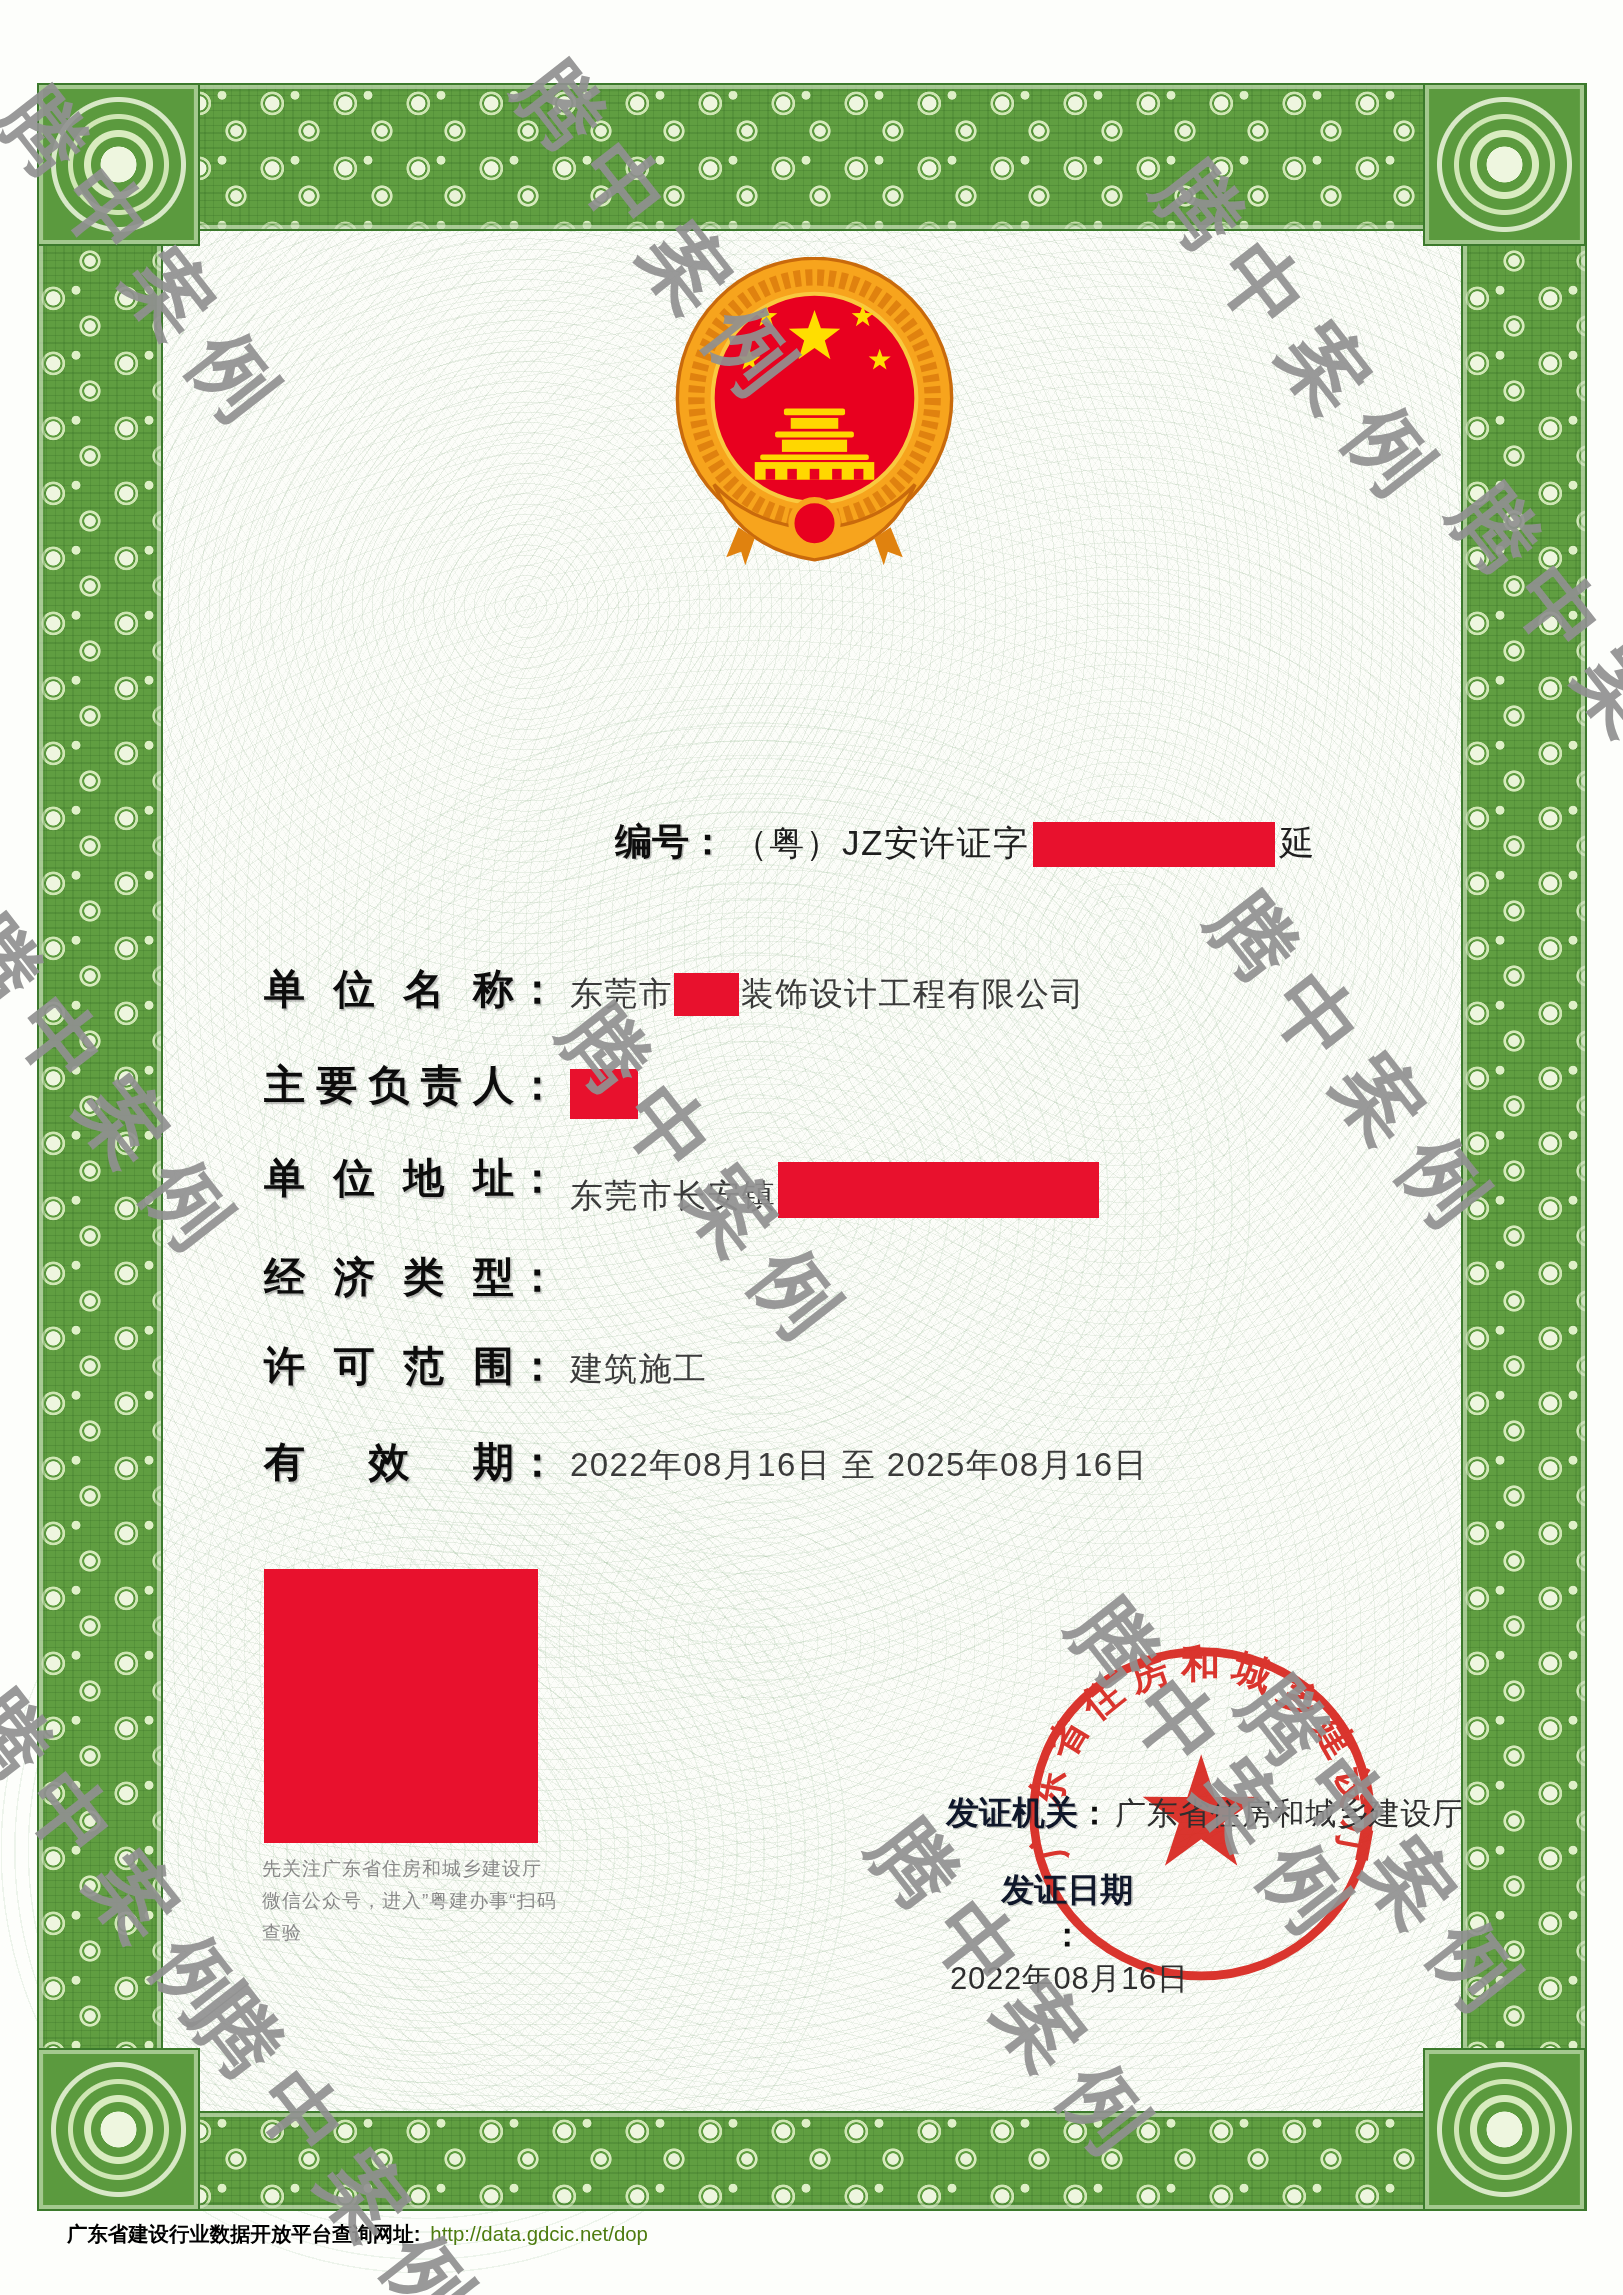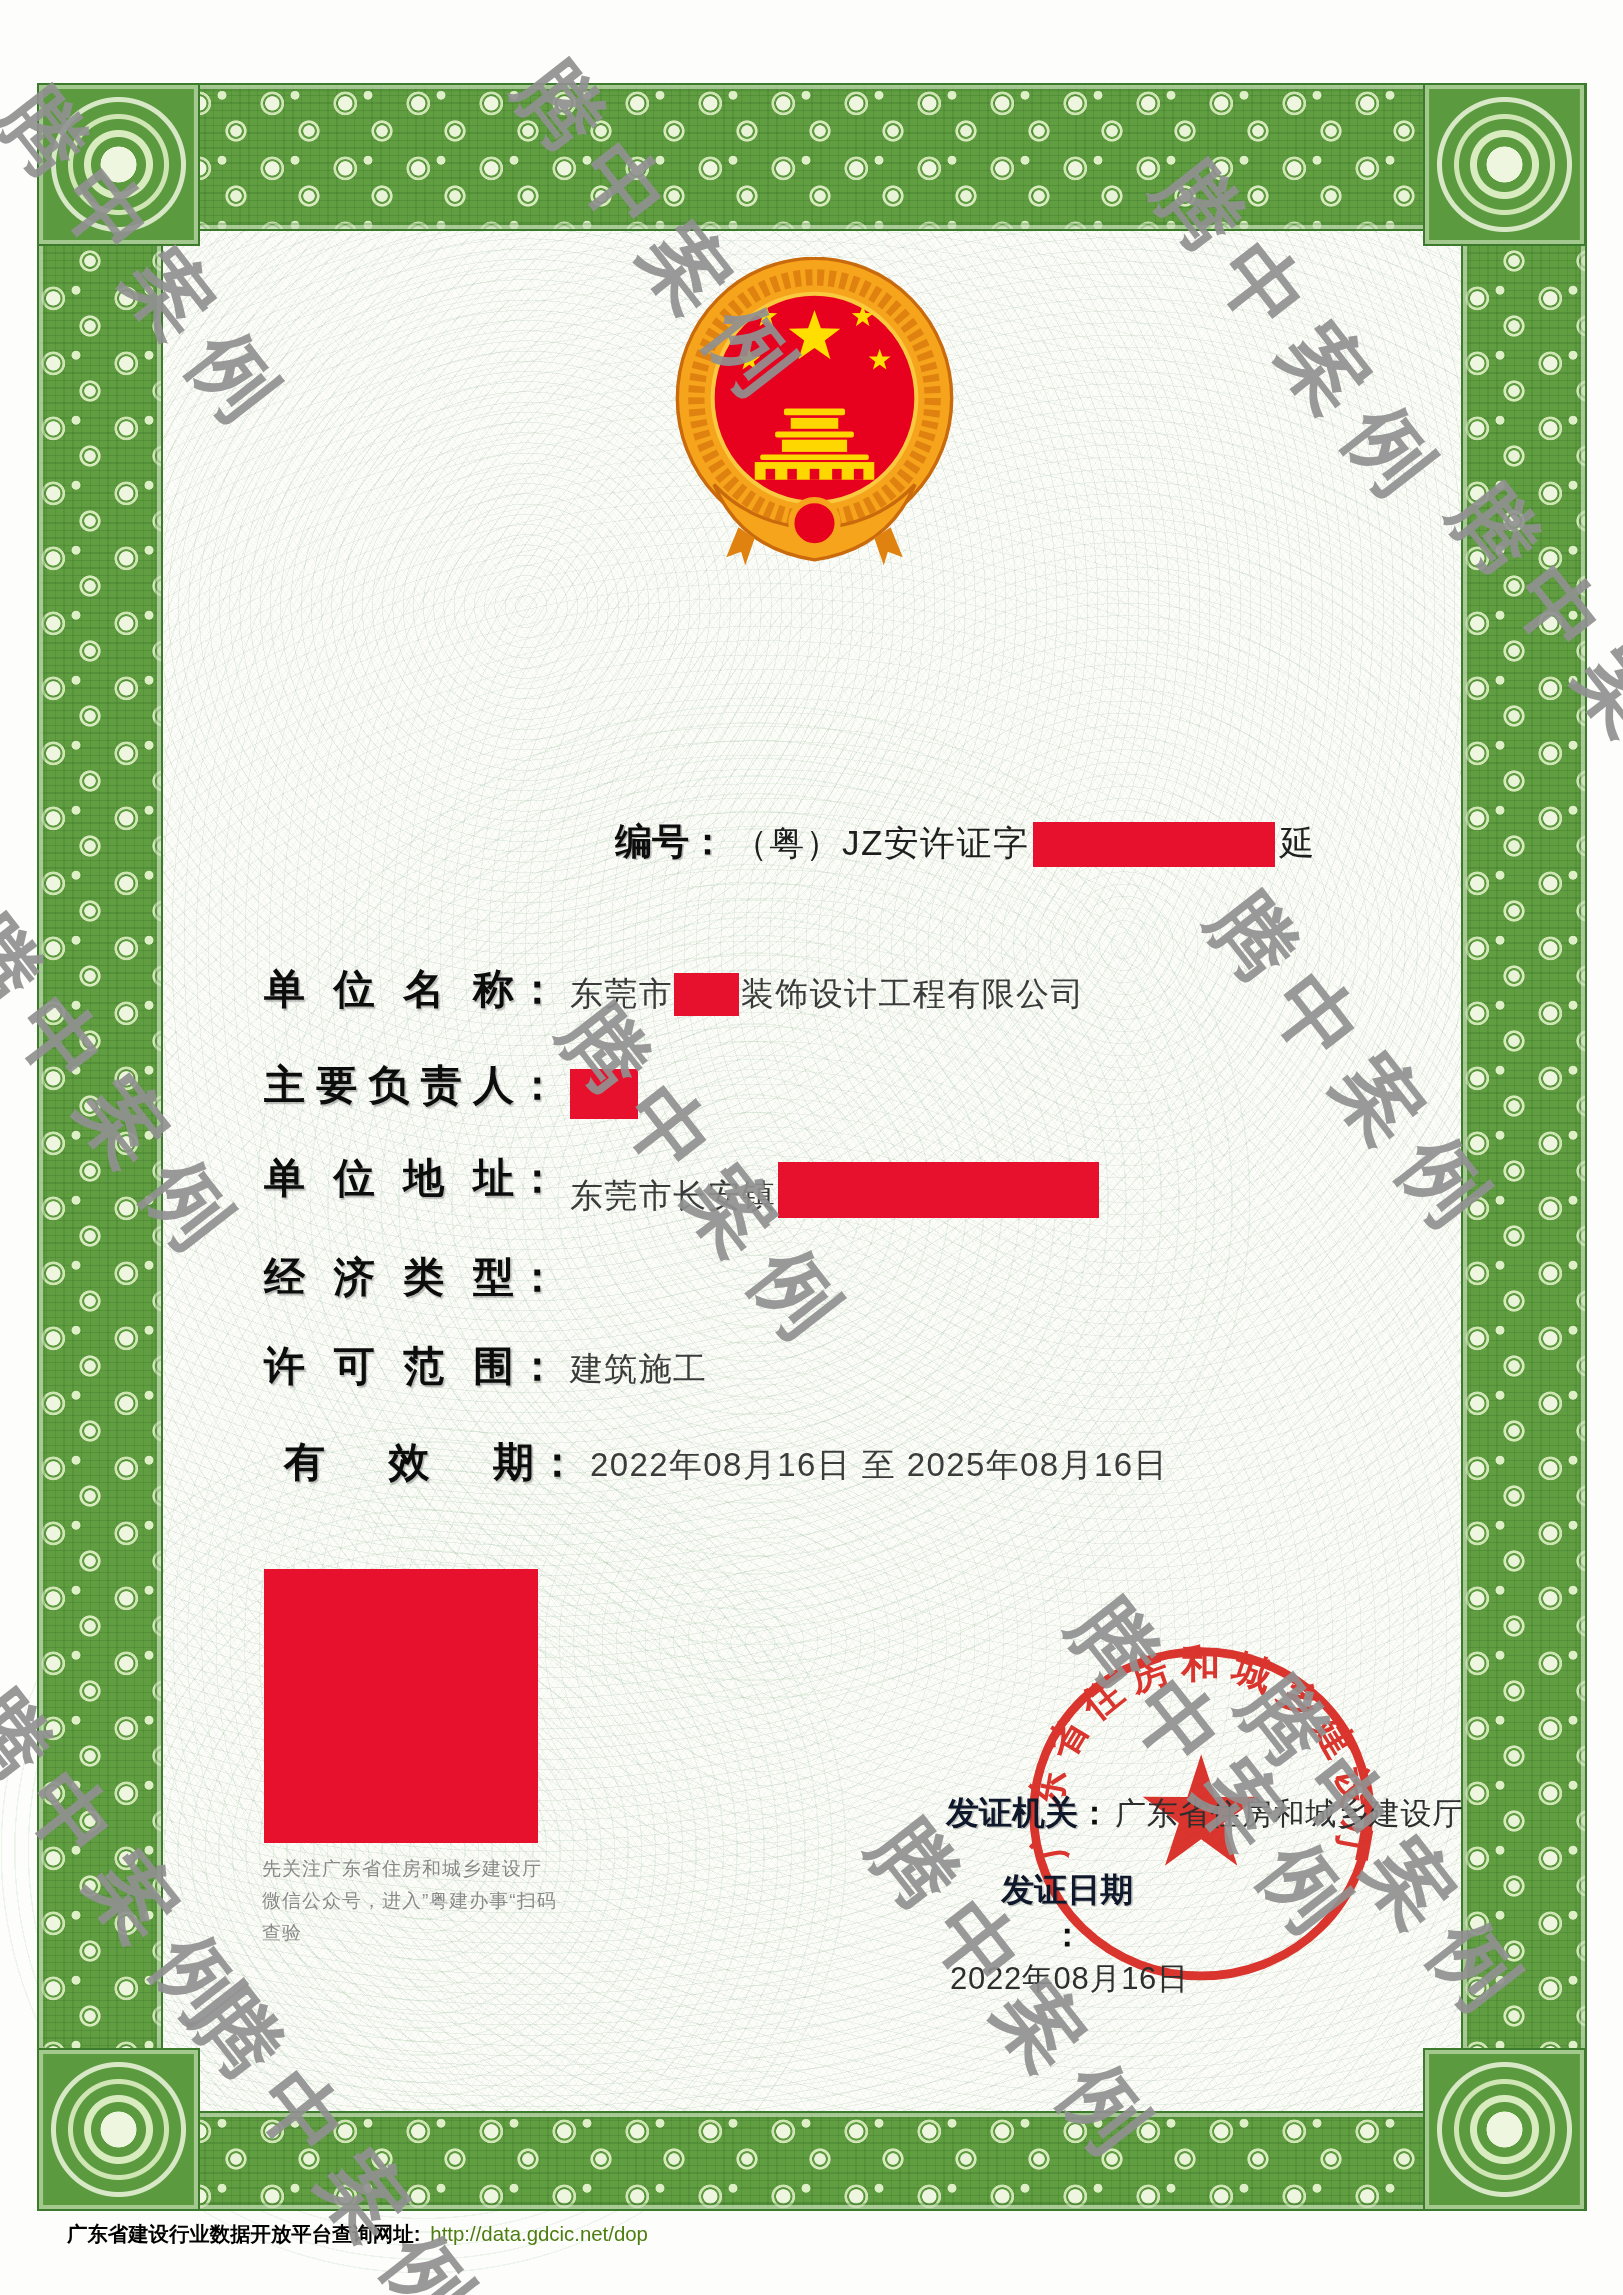--- a/index.html
+++ b/index.html
@@ -62,21 +62,21 @@
 
   
   .row{position:absolute;left:264px;z-index:20;display:flex;align-items:flex-start;white-space:nowrap;}
   .row-label{width:250px;font-size:41px;font-weight:900;color:#0c0c0c;line-height:1.1;
     text-align:justify;text-align-last:justify;-moz-text-align-last:justify;text-justify:inter-character;
     display:inline-block;text-shadow:1.4px 2px 1.4px rgba(40,40,40,.32);}
   .row-colon{font-size:41px;font-weight:900;color:#0c0c0c;margin:0 12.2px 0 2.7px;line-height:1.1;
     text-shadow:1.4px 2px 1.4px rgba(40,40,40,.32);}
   .row-value{font-size:33px;color:#3b3b3b;letter-spacing:1.4px;padding-top:6.1px;line-height:1.15;}
   .row .redact{vertical-align:-11px;}
-  .r1{top:967px;} .r2{top:1063px;} .r3{top:1156px;} .r4{top:1255px;} .r5{top:1344px;} .r6{top:1440px;margin-left:20px;}
+  .r1{top:967px;} .r2{top:1063px;} .r3{top:1156px;} .r4{top:1255px;} .r5{top:1344px;} .r6{top:1440px;}
   .rb-name{width:65px;height:43px;margin:0 1.4px;}
   .rb-principal{width:68px;height:50px;vertical-align:-13.6px;}
   .rb-address{width:321px;height:56px;vertical-align:-17.7px;margin-left:1.4px;}
 
   
   .qr-block{position:absolute;left:264px;top:1569px;width:274px;height:274px;background:#e8112d;z-index:25;}
   .qr-caption{position:absolute;left:262px;top:1853px;width:296px;z-index:20;
     font-size:19px;line-height:32px;color:#898989;letter-spacing:1px;margin:0;}
 
   

